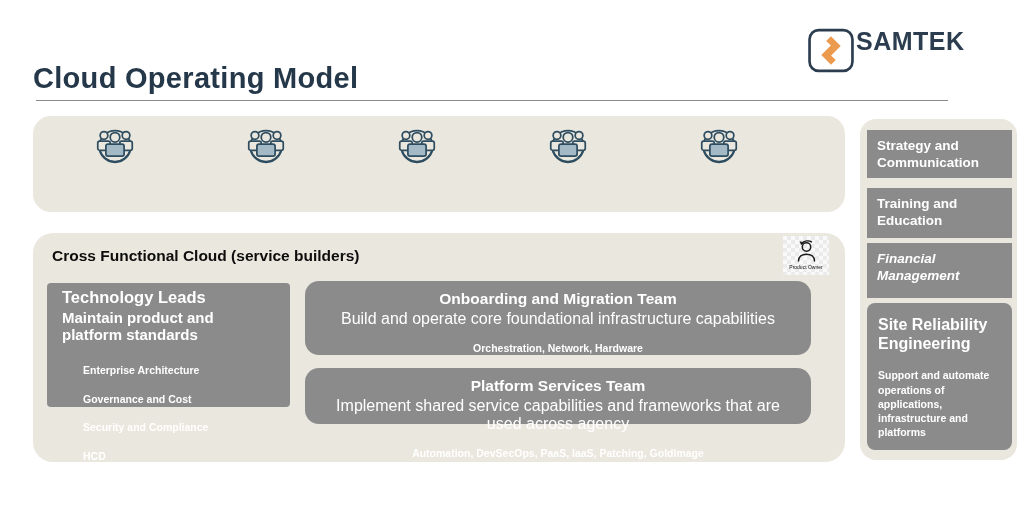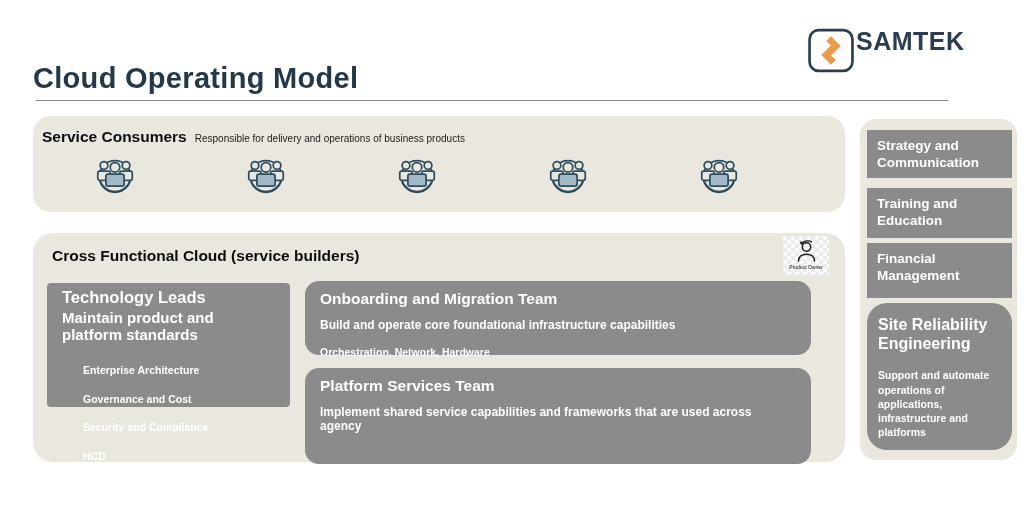--- a/index.html
+++ b/index.html
@@ -74,66 +74,62 @@
   .tech-sub { font-size: 15px; font-weight: bold; margin-top: 2px; }
   .tech-items { list-style: none; margin-top: 21px; margin-left: 21px; }
   .tech-items li { font-size: 10.5px; font-weight: bold; margin-bottom: 16.5px; }
 
   .team-stack {
     position: absolute; left: 272px; top: 48px; width: 506px;
     display: flex; flex-direction: column; gap: 13px;
   }
   .team-box {
     background: #8B8B8B; border-radius: 14px; color: #ffffff;
-    padding: 9px 15px; height: 74px;
-  }
-  .team-box.tall { height: 96px; }
+    padding: 9px 15px; height: 74px; text-align: center;
+  }
+  .team-box.tall { height: 56px; }
   .team-title { font-size: 15.5px; font-weight: bold; }
-  .team-sub { font-size: 12px; font-weight: bold; margin-top: 10px; }
+  .team-sub { font-size: 16px; font-weight: normal; margin-top: 2px; }
   .team-caps { font-size: 10.5px; font-weight: bold; margin-top: 14px; }
 
   
   .sidebar {
     position: absolute; left: 860px; top: 119px; width: 157px; height: 341px;
     background: #EAE7DE; border-radius: 16px;
   }
   .side-box {
     position: absolute; left: 7px; width: 145px;
     background: #8B8B8B; border-radius: 0; color: #ffffff;
     padding: 8px 10px;
     font-size: 13.5px; font-weight: bold; line-height: 1.25;
   }
   .side-box-1 { top: 11px;  height: 48px; }
   .side-box-2 { top: 69px;  height: 50px; }
-  .side-box-3 { top: 124px; height: 55px; }
-  .side-box-4 { top: 184px; height: 147px; border-radius: 20px; padding: 12px 11px; }
+  .side-box-3 { top: 124px; height: 55px; font-style: italic; }
+  .side-box-4 { top: 184px; height: 147px; border-radius: 8px; padding: 12px 11px; }
   .sre-title { font-size: 16px; font-weight: bold; line-height: 1.2; }
   .sre-desc { font-size: 10.5px; font-weight: bold; line-height: 1.35; margin-top: 15px; }
 </style>
 </head>
 <body>
 
 <div class="page-title">Cloud Operating Model</div>
 
 <div class="logo">
   <svg class="logo-mark" viewBox="0 0 48 46">
     <rect x="3" y="3" width="42" height="40" rx="9" fill="none" stroke="#2B3D4F" stroke-width="2.6"></rect>
     <path d="M24 9 L33.5 18.5 L22 30 L17.3 25.3 L24.2 18.4 L19.3 13.7 Z" fill="#EC9A4E"></path>
     <path d="M24 37 L14.5 27.5 L26 16 L30.7 20.7 L23.8 27.6 L28.7 32.3 Z" fill="#EC9A4E"></path>
   </svg>
   <span class="logo-text">SAMTEK</span>
 </div>
 
 <div class="divider"></div>
 
 <div class="consumers">
-  <div class="consumers-head">
-    <span class="consumers-title">Service Consumers</span>
-    <span class="consumers-sub">Responsible for delivery and operations of business products</span>
-  </div>
   <div class="icon-row">
   <svg class="group-icon" viewBox="0 0 48 44">
     <circle cx="24" cy="23" r="16.5" fill="none" stroke="#2E4D60" stroke-width="1.8"></circle>
     <circle cx="12.5" cy="11.5" r="4" fill="#EAE7DE" stroke="#2E4D60" stroke-width="1.8"></circle>
     <rect x="6" y="17.5" width="13" height="9.5" rx="2" fill="#EAE7DE" stroke="#2E4D60" stroke-width="1.8"></rect>
     <circle cx="35.5" cy="11.5" r="4" fill="#EAE7DE" stroke="#2E4D60" stroke-width="1.8"></circle>
     <rect x="29" y="17.5" width="13" height="9.5" rx="2" fill="#EAE7DE" stroke="#2E4D60" stroke-width="1.8"></rect>
     <circle cx="24" cy="13.5" r="5" fill="#EAE7DE" stroke="#2E4D60" stroke-width="1.8"></circle>
     <rect x="14.5" y="20.5" width="19" height="12.5" rx="2.2" fill="#A3B9C6" stroke="#2E4D60" stroke-width="1.8"></rect>
     <path d="M8.2 27 A16.5 16.5 0 0 0 39.8 27" fill="none" stroke="#2E4D60" stroke-width="1.8"></path>
@@ -211,20 +207,21 @@
 
   <div class="team-stack">
     <div class="team-box">
       <div class="team-title">Onboarding and Migration Team</div>
       <div class="team-sub">Build and operate core foundational infrastructure capabilities</div>
       <div class="team-caps">Orchestration, Network, Hardware</div>
     </div>
     <div class="team-box tall">
       <div class="team-title">Platform Services Team</div>
       <div class="team-sub">Implement shared service capabilities and frameworks that are used across agency</div>
+      <div class="team-caps">Automation, DevSecOps, PaaS, IaaS, Patching, GoldImage</div>
     </div>
   </div>
 </div>
 
 <div class="sidebar">
   <div class="side-box side-box-1">Strategy and Communication</div>
   <div class="side-box side-box-2">Training and Education</div>
   <div class="side-box side-box-3">Financial Management</div>
   <div class="side-box side-box-4">
     <div class="sre-title">Site Reliability Engineering</div>

